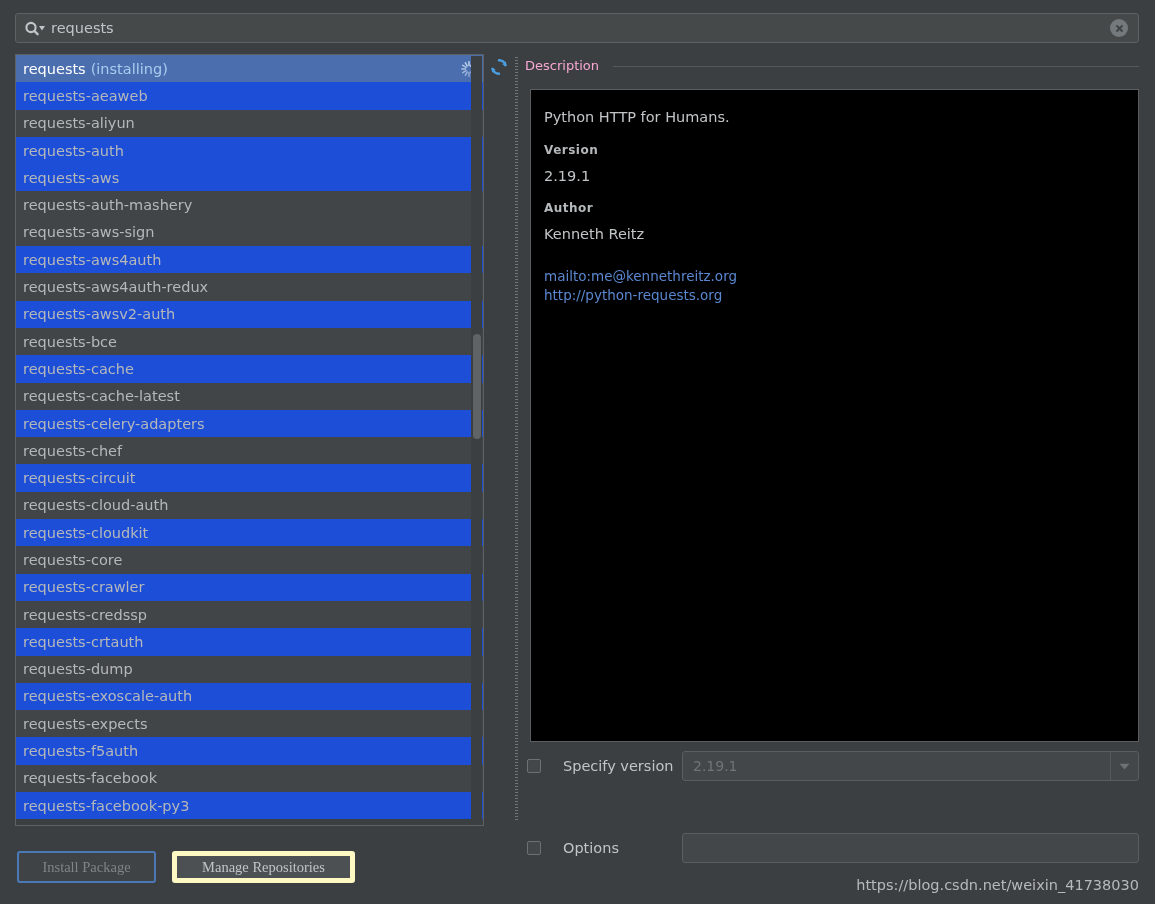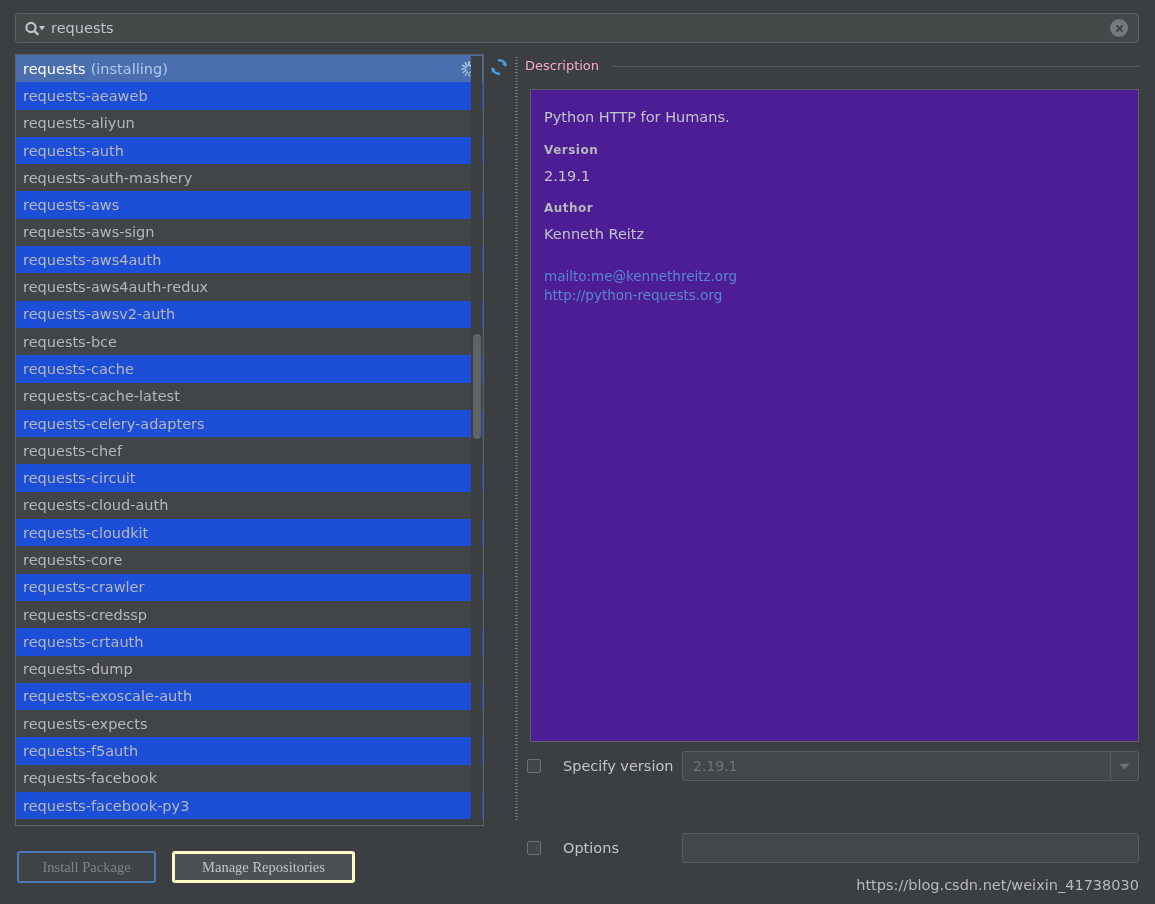--- a/index.html
+++ b/index.html
@@ -151,21 +151,21 @@
   .group-rule {
     position: absolute;
     left: 88px; top: 8px; right: 0;
     height: 1px;
     background: #55595b;
   }
   .desc-box {
     position: absolute;
     left: 5px; top: 31px;
     width: 609px; height: 653px;
-    background: #4c1d95;
+    background: #000000;
     border: 1px solid #5a5e60;
     padding: 18px 16px 0 13px;
     overflow: hidden;
   }
   .desc-summary {
     font-size: 14.5px;
     color: #c2c5c7;
     margin: 0 0 17px 0;
     line-height: 18px;
   }
@@ -264,21 +264,21 @@
     left: 17px; top: 851px;
     width: 139px;
     background: #3f4345;
     border: 2px solid #4b79b5;
     color: #808487;
   }
   #btn-manage {
     left: 172px; top: 851px;
     width: 183px;
     background: #4c5052;
-    border: 3px solid #fef9c3;
+    border: 5px solid #fef9c3;
     color: #c2c5c7;
   }
 
   .watermark {
     position: absolute;
     right: 16px; top: 876px;
     font-size: 14.5px;
     color: #b7babc;
     line-height: 18px;
   }
@@ -329,25 +329,25 @@
         </div>
         <div class="row even">
           <span class="name">requests-aeaweb</span>
         </div>
         <div class="row odd">
           <span class="name">requests-aliyun</span>
         </div>
         <div class="row even">
           <span class="name">requests-auth</span>
         </div>
+        <div class="row even">
+          <span class="name">requests-aws</span>
+        </div>
         <div class="row odd">
           <span class="name">requests-auth-mashery</span>
-        </div>
-        <div class="row even">
-          <span class="name">requests-aws</span>
         </div>
         <div class="row odd">
           <span class="name">requests-aws-sign</span>
         </div>
         <div class="row even">
           <span class="name">requests-aws4auth</span>
         </div>
         <div class="row odd">
           <span class="name">requests-aws4auth-redux</span>
         </div>

